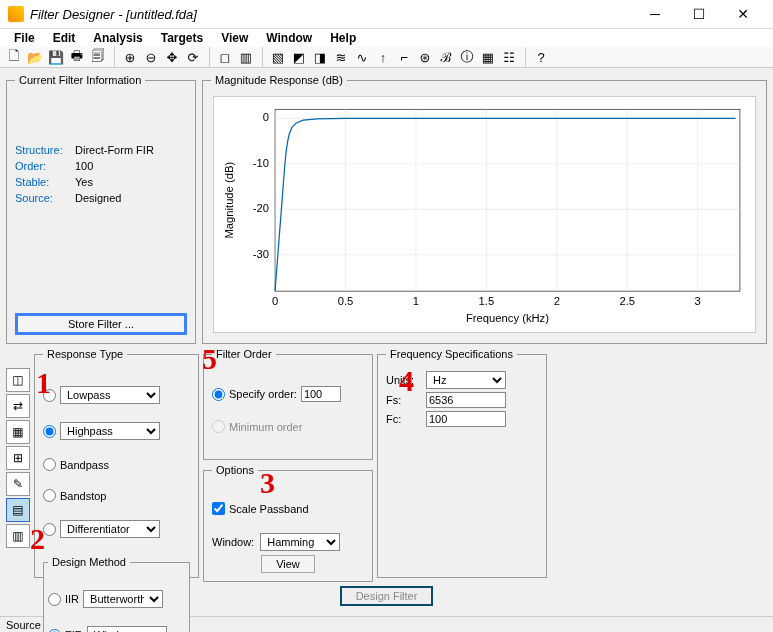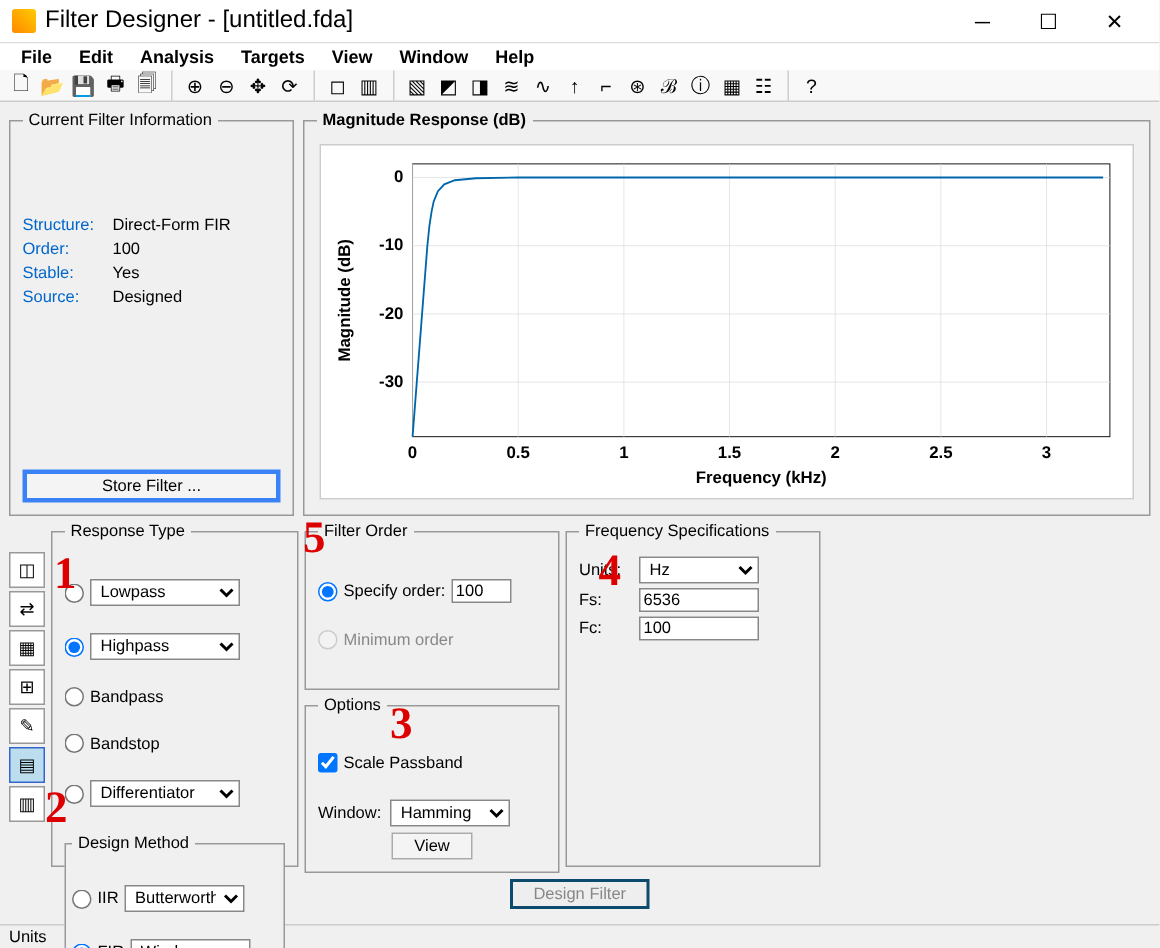--- a/index.html
+++ b/index.html
@@ -1,35 +1,35 @@
 <!DOCTYPE html>
 <html><head>
 <meta charset="utf-8">
 <style>
 * { box-sizing: border-box; font-family: "Segoe UI", Tahoma, sans-serif; font-size: 11px; }
 body { margin: 0; background: #f0f0f0; width: 773px; height: 632px; display: flex; flex-direction: column; }
 .titlebar { height: 30px; background: #fff; display: flex; align-items: center; padding: 0 8px; border-bottom: 1px solid #ddd; }
 .titlebar .icon { width: 16px; height: 16px; margin-right: 6px; background: linear-gradient(45deg,#f80,#fc0); border-radius: 2px; }
-.titlebar .title { flex: 1; font-size: 16px; }
+.titlebar .title { flex: 1; font-size: 13px; font-style: italic; }
 .titlebar .winbtn { width: 44px; height: 28px; display: flex; align-items: center; justify-content: center; font-size: 14px; }
 .menubar { height: 22px; background: #fff; display: flex; align-items: center; padding: 0 6px; gap: 2px; font-weight: bold; }
 .menubar span { padding: 2px 8px; font-size: 12px; }
 .toolbar { height: 26px; background: #f8f8f8; display: flex; align-items: center; padding: 0 4px; gap: 1px; border-bottom: 1px solid #ccc; }
 .tb { width: 20px; height: 20px; display: flex; align-items: center; justify-content: center; font-size: 13px; border: 1px solid transparent; }
 .tsep { width: 6px; height: 20px; border-right: 1px solid #ccc; margin-right: 4px; }
 .content { flex: 1; display: flex; flex-direction: column; padding: 6px; gap: 4px; }
 .row1 { display: flex; gap: 6px; height: 270px; }
 .row2 { display: flex; gap: 2px; height: 230px; }
 fieldset { border: 1px solid #999; padding: 8px; margin: 0; background: #f0f0f0; }
 legend { font-size: 11px; padding: 0 4px; }
 .filterinfo { width: 190px; display: flex; flex-direction: column; }
 .filterinfo .kv { display: grid; grid-template-columns: 60px 1fr; row-gap: 4px; margin-top: 50px; margin-bottom: auto; }
 .filterinfo .kv .k { color: #06c; }
 .filterinfo button { width: 100%; margin-top: 3px; padding: 2px; background: #f4f4f4; border: 3px solid #3b82f6; }
-.magplot { flex: 1; background: #f0f0f0; position: relative; font-weight: bold; }
+.magplot { flex: 1; background: #f0f0f0; position: relative; }
 .plotarea { position: absolute; inset: 10px; background: #fff; border: 1px solid #ccc; }
 svg.chart { width: 100%; height: 100%; }
 svg.chart text { font-size: 11px; fill: #000; }
 .sidetabs { width: 26px; display: flex; flex-direction: column; gap: 2px; padding-top: 20px; }
 .sidetab { width: 24px; height: 24px; border: 1px solid #999; background: #fff; display: flex; align-items: center; justify-content: center; font-size: 12px; }
 .sidetab.sel { background: #bde; border: 1px solid #36c; }
 .panels { flex: 1; display: flex; gap: 4px; }
 .panels fieldset { flex-shrink: 0; }
 fieldset.resp { width: 165px; }
 fieldset.order { width: 170px; }
@@ -252,13 +252,13 @@
     <div class="ann" style="left:254px;top:118px">3</div>
     <div class="ann" style="left:393px;top:16px">4</div>
     <div class="ann" style="left:196px;top:-6px">5</div>
   </div>
 
   <div class="designbar">
       <button>Design Filter</button>
     </div>
 </div>
 
-<div class="status">Units</div>
+<div class="status">Source</div>
 
 </body></html>

